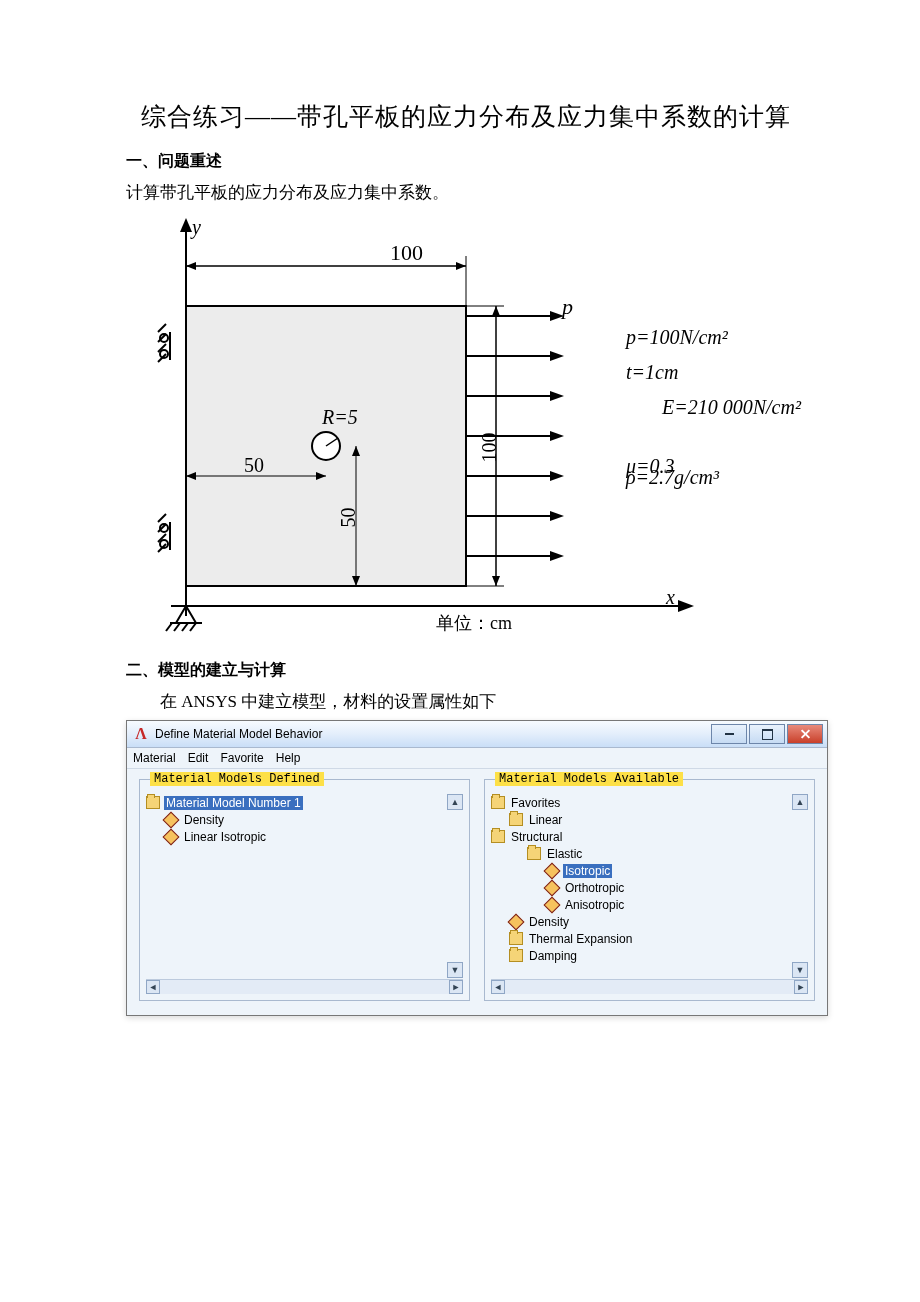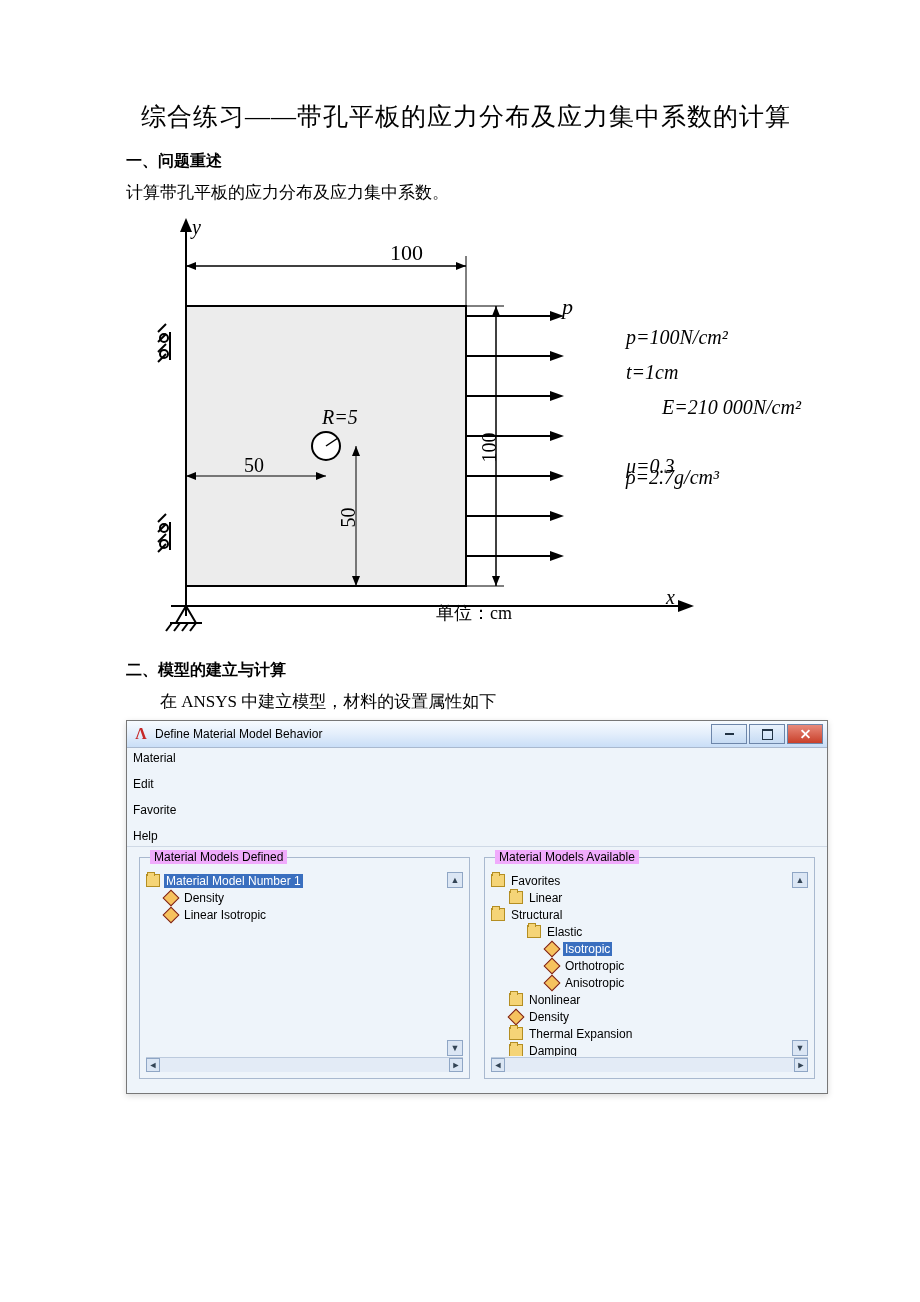--- a/index.html
+++ b/index.html
@@ -101,36 +101,36 @@
   .tbtn.close{background:linear-gradient(180deg,#e88a7b,#c9402a);}
   .tbtn.close::before,.tbtn.close::after{content:"";position:absolute;width:11px;height:2px;background:#fff;}
   .tbtn.close{position:relative;}
   .tbtn.close::before{transform:rotate(45deg);}
   .tbtn.close::after{transform:rotate(-45deg);}
   .menubar{
     background:#eef4fa;
     padding:3px 6px;
     display:flex; gap:12px;
     border-bottom:1px solid #cfd9e6;
-    flex-direction:column;
   }
   .panels{display:flex;gap:14px;padding:10px 12px 14px 12px;}
   .panel-group{
     flex:1;
     position:relative;
     border:1px solid #a9b9cf;
     padding:14px 6px 6px 6px;
     background:#eef4fa;
   }
   .panel-group .legend{
     position:absolute;
     top:-8px;left:10px;
-    background:#f0abfc;
+    background:#fde047;
     padding:0 4px;
     font-size:12px;
+    font-family:Liberation Mono, monospace;
   }
   .tree{
     height:200px;
     overflow:hidden;
     position:relative;
   }
   .tree .scroll-up{
     position:absolute;top:0;right:0;width:14px;height:14px;
     background:#dbe6f4;border:1px solid #8fa6c5;
     display:flex;align-items:center;justify-content:center;font-size:9px;color:#345;
@@ -254,21 +254,21 @@
         </g>
       </svg>
       <span class="lbl" style="left:66px;top:0px;">y</span>
       <span class="lbl" style="left:540px;top:370px;">x</span>
       <span class="lbl u" style="left:264px;top:24px;font-size:22px;">100</span>
       <span class="lbl u" style="left:118px;top:238px;">50</span>
       <span class="lbl u" style="left:212px;top:290px;transform:rotate(-90deg);">50</span>
       <span class="lbl u" style="left:348px;top:220px;transform:rotate(-90deg);">100</span>
       <span class="lbl" style="left:196px;top:190px;">R=5</span>
       <span class="lbl" style="left:436px;top:78px;font-size:22px;">p</span>
-      <span class="lbl u" style="left:310px;top:385px;font-size:18px;font-family:'SimSun';">单位：cm</span>
+      <span class="lbl u" style="left:310px;top:395px;font-size:18px;font-family:'SimSun';">单位：cm</span>
       <span class="lbl" style="left:500px;top:110px;">p=100N/cm²</span>
       <span class="lbl" style="left:500px;top:145px;">t=1cm</span>
       <span class="lbl" style="left:500px;top:180px;margin-left:36px;">E=210 000N/cm²</span>
       <span class="lbl" style="left:500px;top:215px;margin-top:24px;">μ=0.3</span>
       <span class="lbl" style="left:500px;top:250px;">ρ=2.7g/cm³</span>
     </div>
   </div>
 
   <div class="h2">二、模型的建立与计算</div>
   <div class="body-text indent">在 ANSYS 中建立模型，材料的设置属性如下</div>
@@ -378,27 +378,20 @@
                 <span class="ind"></span>
                 <span class="ind"></span>
                 <span class="ic">
                   <span class="ic-dot"></span>
                 </span>
                 <span class="txt">Anisotropic</span>
               </div>
               <div class="row">
                 <span class="ind"></span>
                 <span class="ic">
-                  <span class="ic-folder"></span>
-                </span>
-                <span class="txt">Nonlinear</span>
-              </div>
-              <div class="row">
-                <span class="ind"></span>
-                <span class="ic">
                   <span class="ic-dot"></span>
                 </span>
                 <span class="txt">Density</span>
               </div>
               <div class="row">
                 <span class="ind"></span>
                 <span class="ic">
                   <span class="ic-folder"></span>
                 </span>
                 <span class="txt">Thermal Expansion</span>

